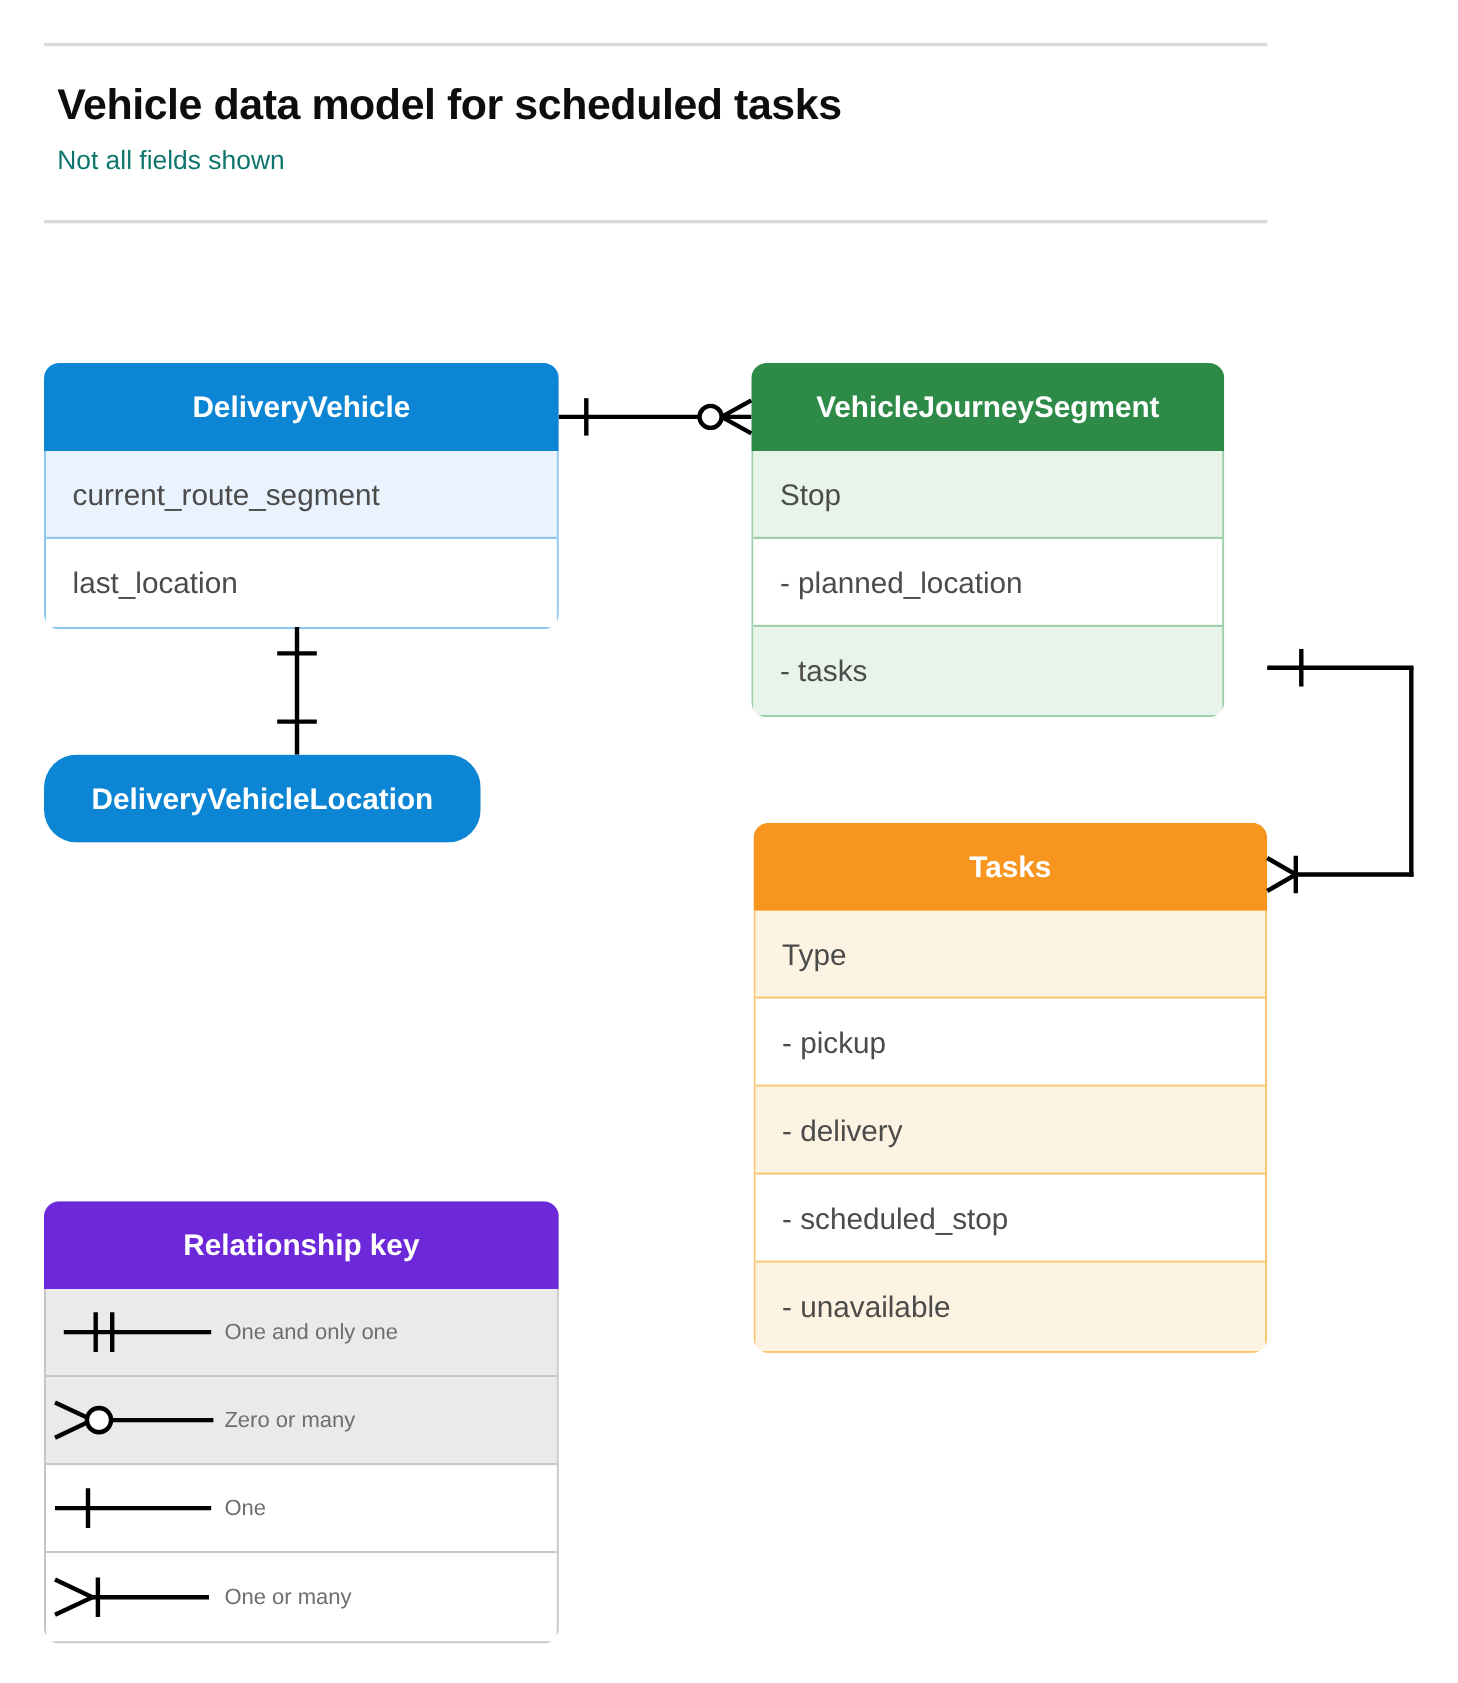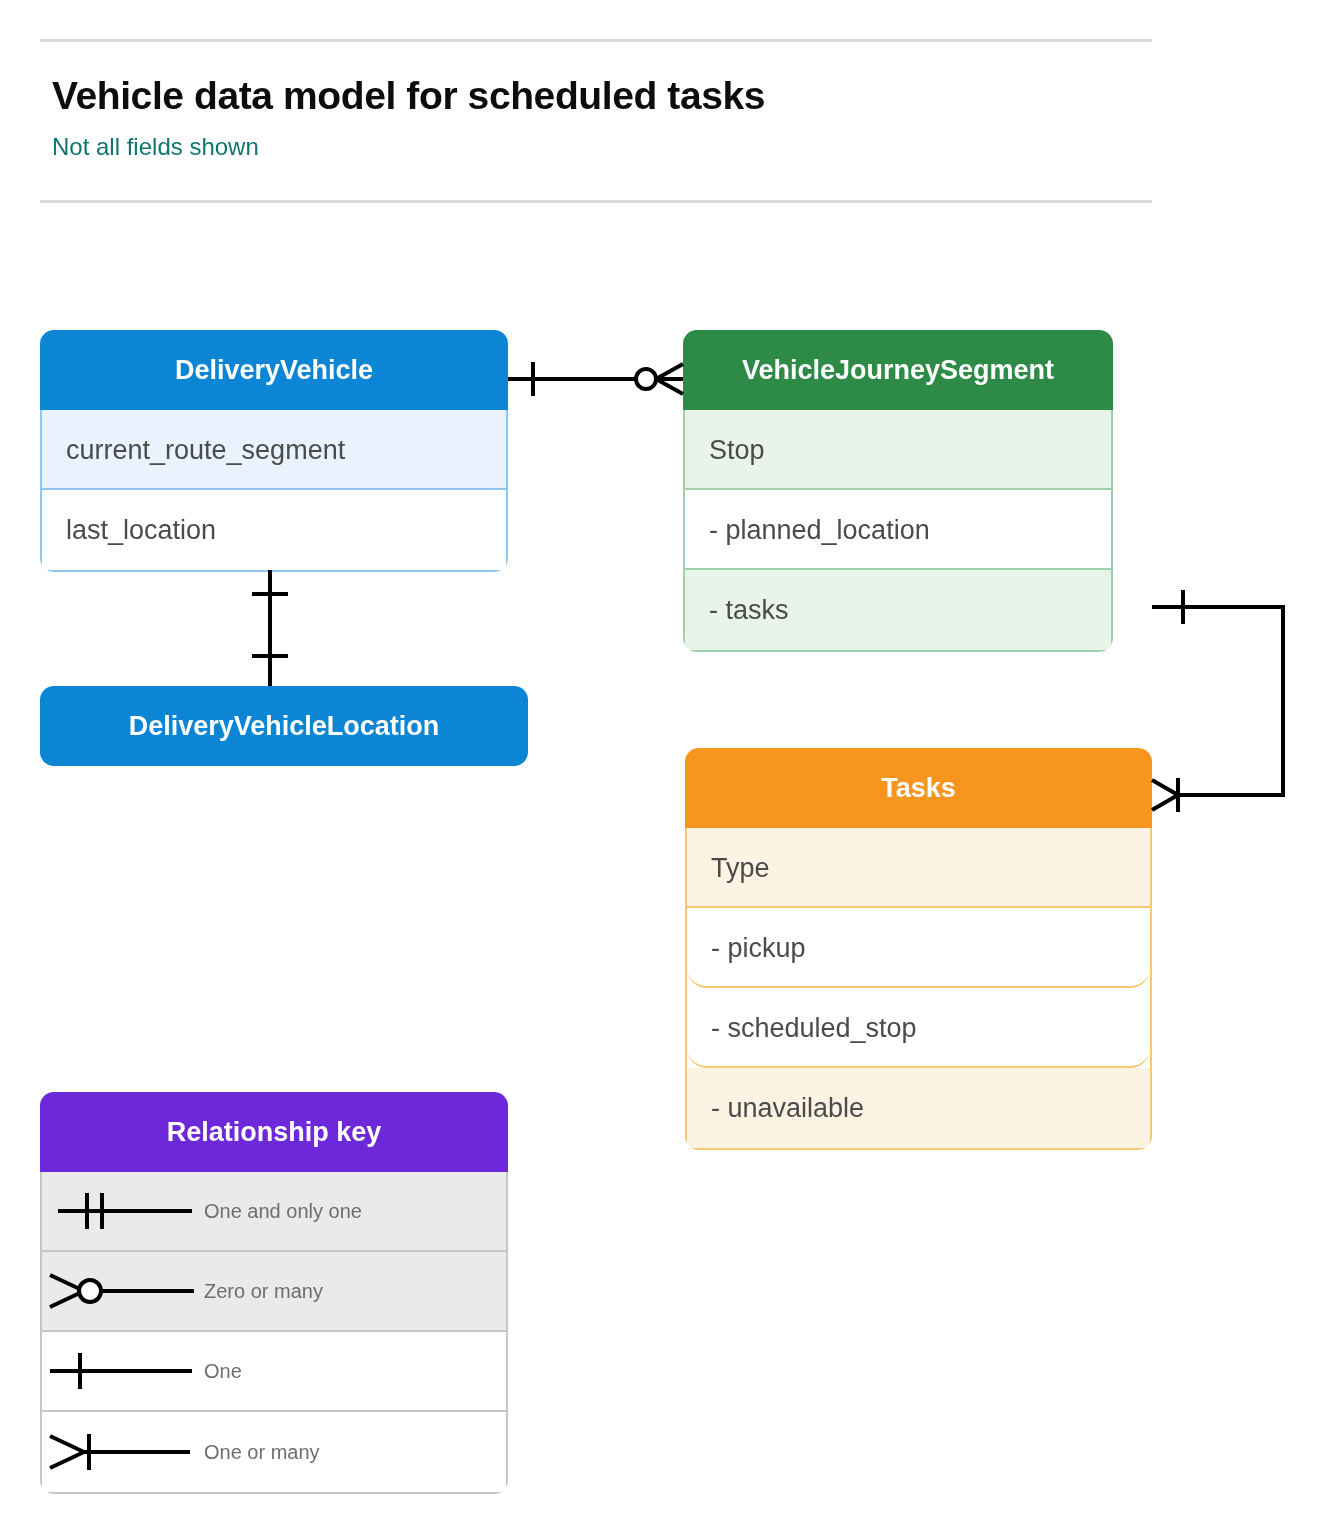--- a/index.html
+++ b/index.html
@@ -98,33 +98,33 @@
   .theme-green .entity-rows  { border-color: #9ed0ac; }
   .theme-green .entity-row   { border-bottom-color: #9ed0ac; }
   .theme-green .tint         { background: #e8f3ea; }
   .theme-green .plain        { background: #ffffff; }
 
   
   .theme-orange .entity-header { background: #f7951e; }
   .theme-orange .entity-rows  { border-color: #fac774; }
   .theme-orange .entity-row   { border-bottom-color: #fac774; }
   .theme-orange .tint         { background: #fdf3e2; }
-  .theme-orange .plain        { background: #ffffff; border-radius: 20px; }
+  .theme-orange .plain        { background: #ffffff; }
 
   
   .theme-gray .entity-header { background: #6d28d9; }
   .theme-gray .entity-rows  { border-color: #c6c6c6; }
   .theme-gray .entity-row   { border-bottom-color: #c6c6c6; }
   .theme-gray .tint         { background: #eaeaea; }
   .theme-gray .plain        { background: #ffffff; }
 
   
   #entity-delivery-vehicle          { left: 40px;  top: 330px;  width: 468px; }
   #entity-vehicle-journey-segment   { left: 683px; top: 330px;  width: 430px; }
-  #entity-delivery-vehicle-location { left: 40px;  top: 686px;  width: 488px; }
+  #entity-delivery-vehicle-location { left: 40px;  top: 686px;  width: 397px; border-radius: 30px; }
   #entity-tasks                     { left: 685px; top: 748px;  width: 467px; }
   #relationship-key                 { left: 40px;  top: 1092px; width: 468px; }
 
   
   .legend-row {
     display: flex;
     align-items: center;
     padding-left: 0;
   }
   .legend-symbol {
@@ -175,20 +175,21 @@
 
 <div class="entity theme-blue" id="entity-delivery-vehicle-location">
   <div class="entity-header">DeliveryVehicleLocation</div>
 </div>
 
 <div class="entity theme-orange" id="entity-tasks">
   <div class="entity-header">Tasks</div>
   <div class="entity-rows">
     <div class="entity-row tint">Type</div>
     <div class="entity-row plain">-  pickup</div>
+    <div class="entity-row tint">-  delivery</div>
     <div class="entity-row plain">-  scheduled_stop</div>
     <div class="entity-row tint">-  unavailable</div>
   </div>
 </div>
 
 <div class="entity theme-gray" id="relationship-key">
   <div class="entity-header">Relationship key</div>
   <div class="entity-rows">
 
     <div class="entity-row tint legend-row">

